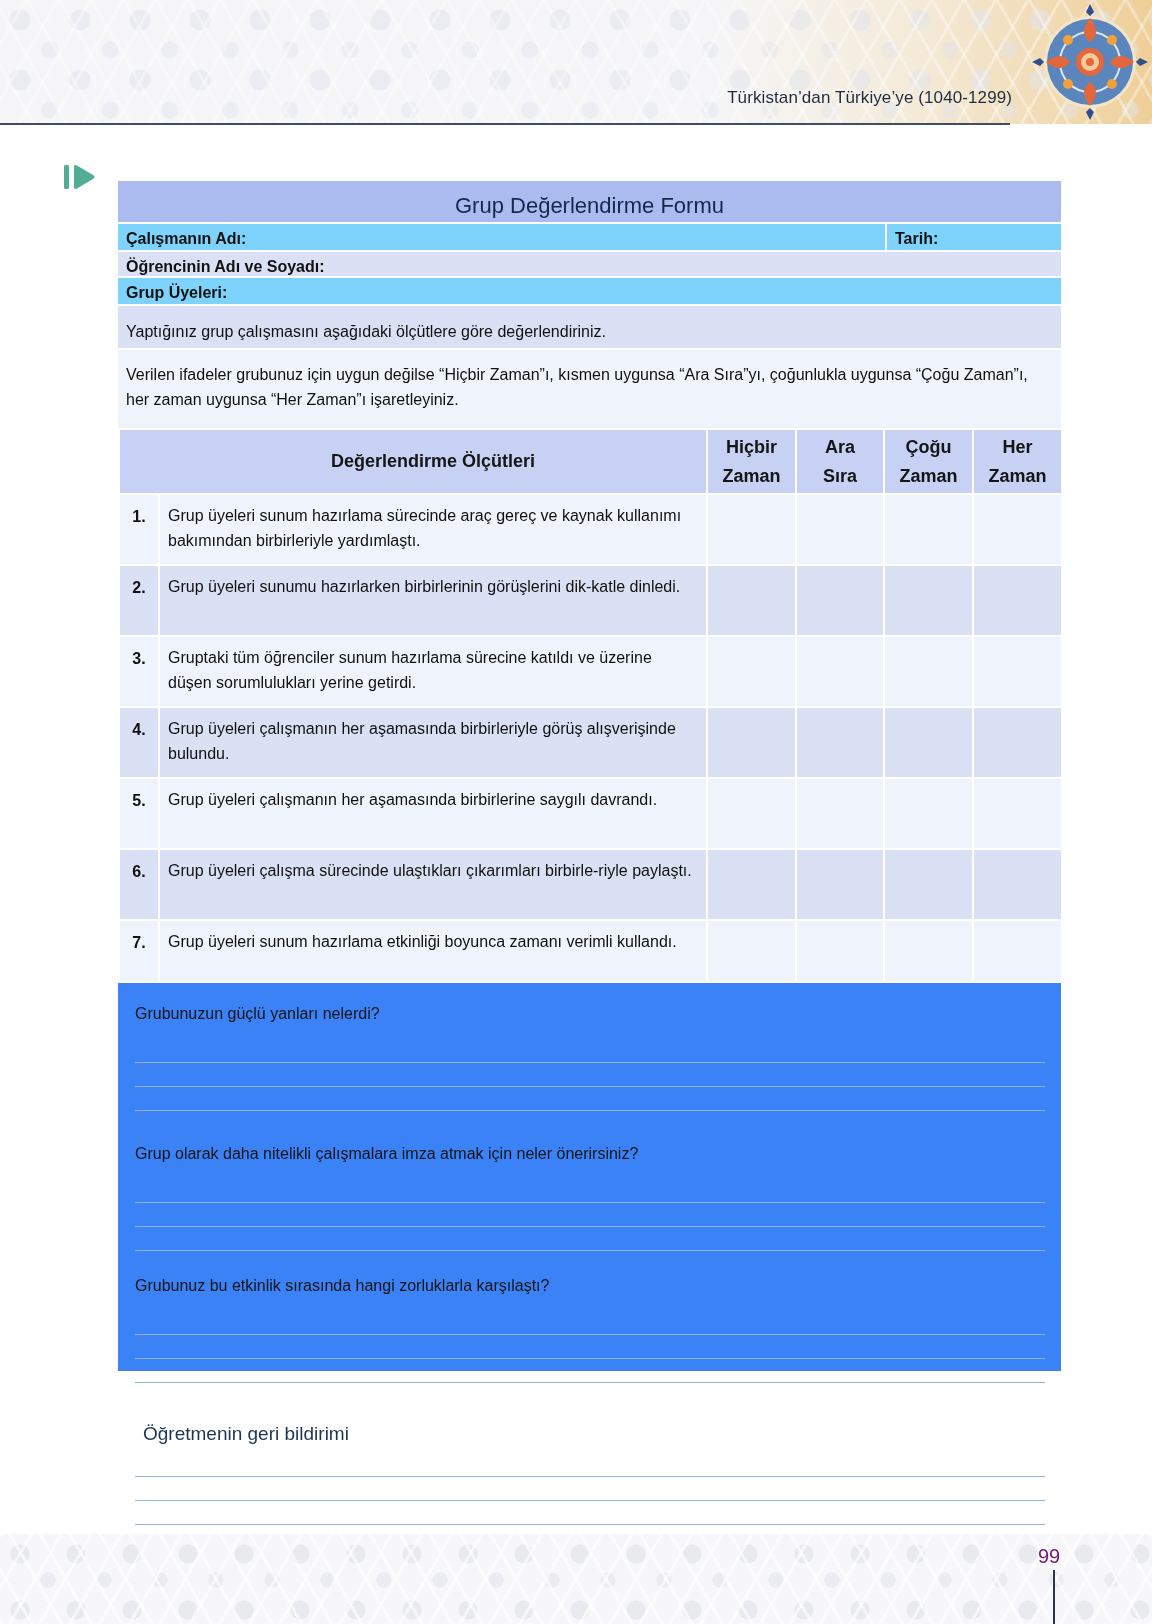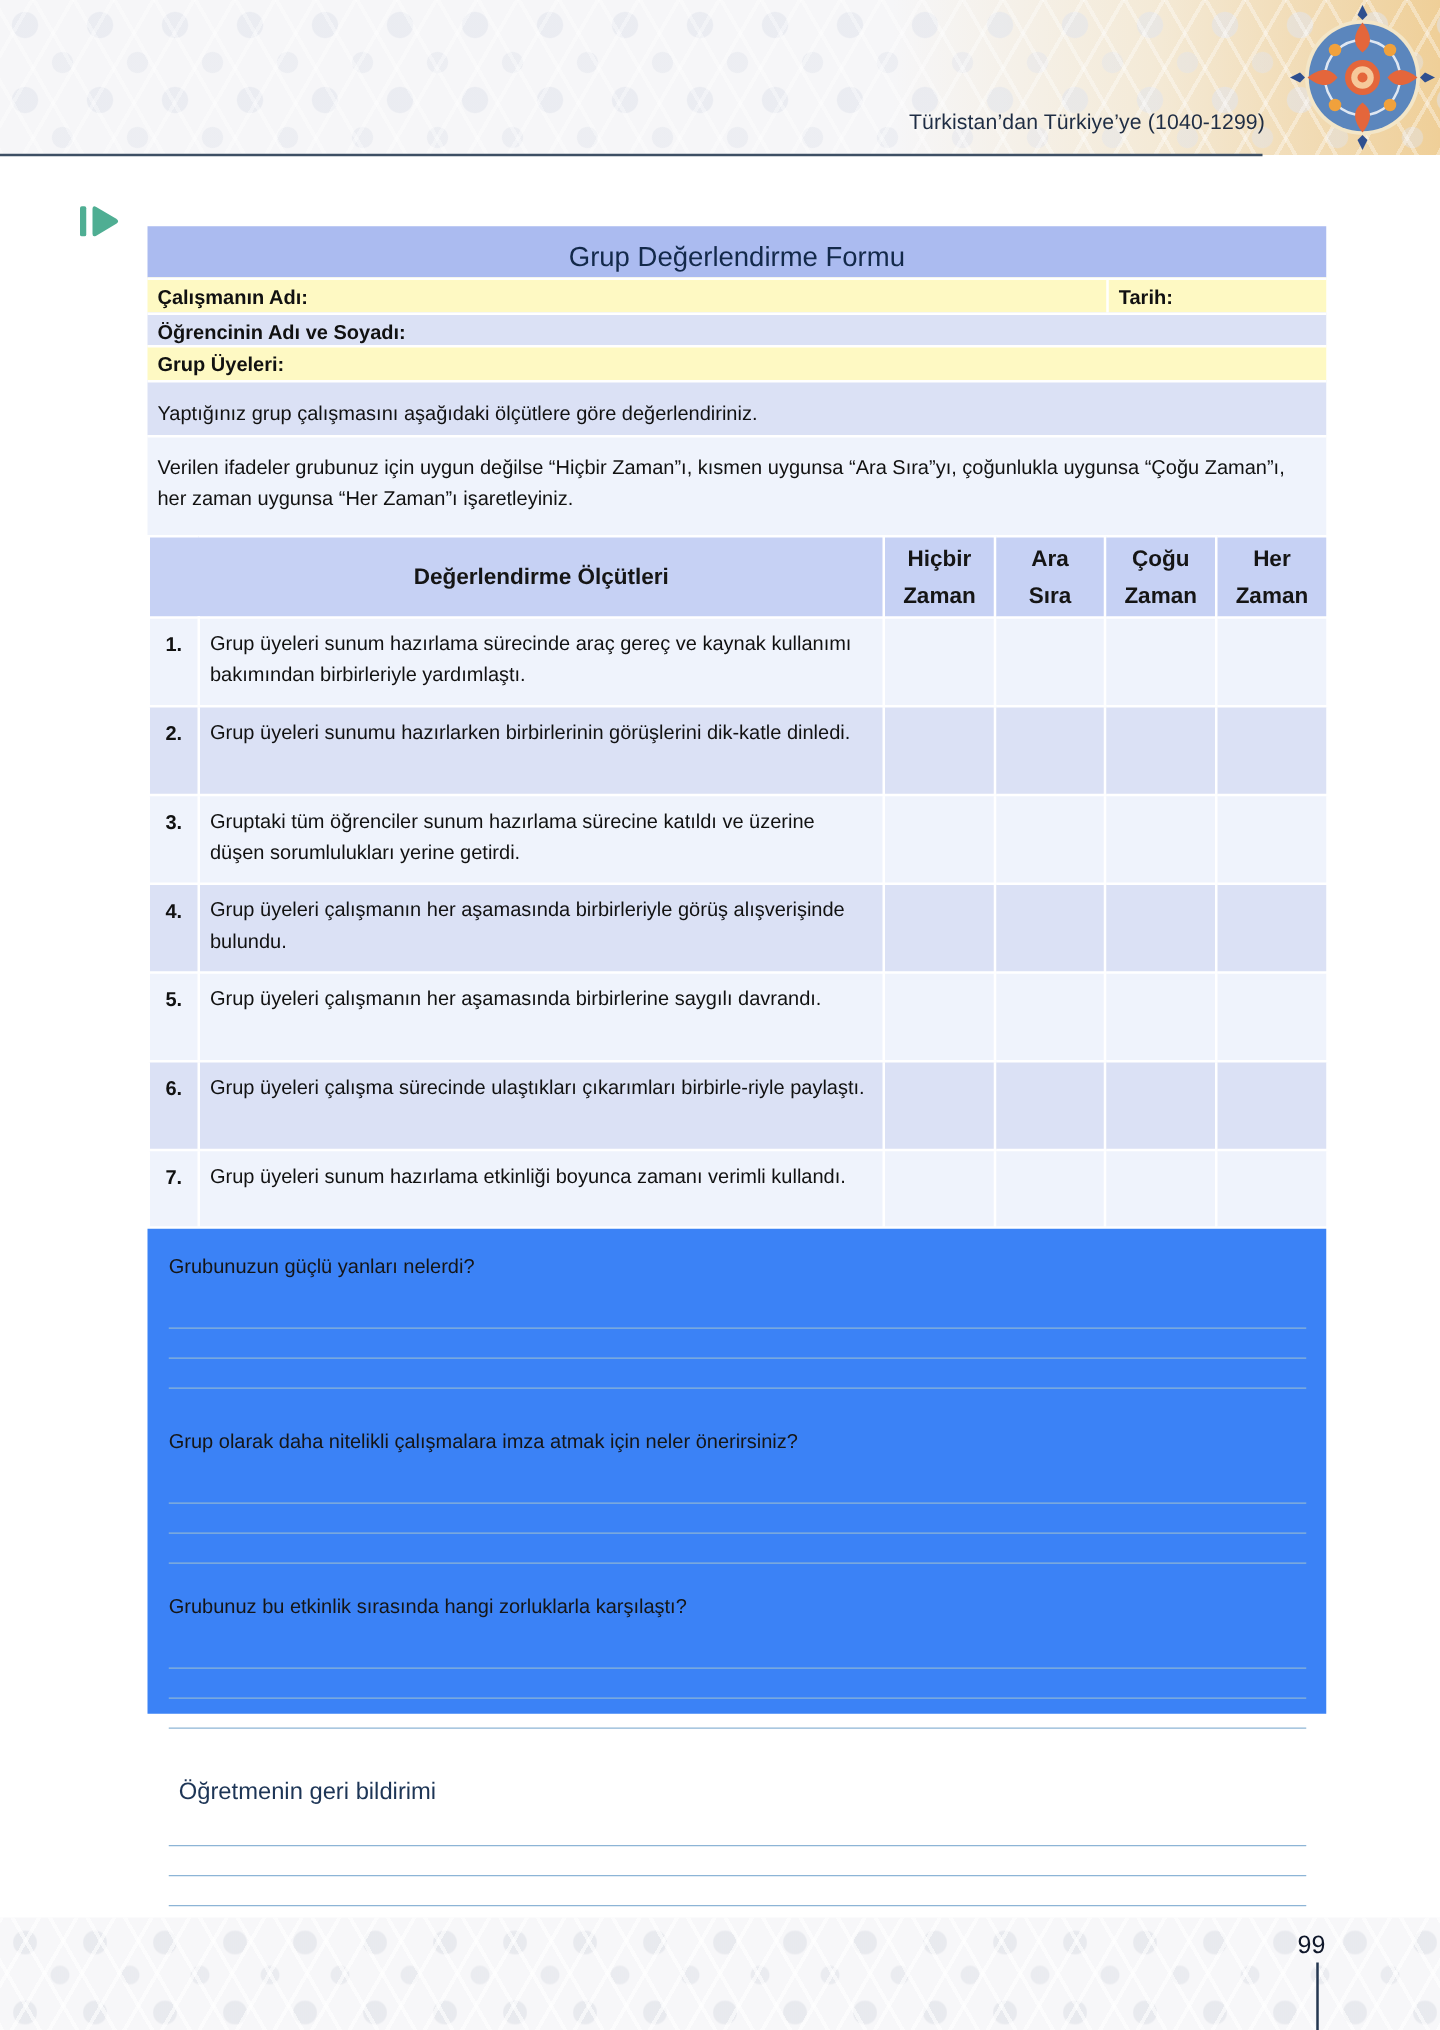--- a/index.html
+++ b/index.html
@@ -42,42 +42,42 @@
       radial-gradient(circle at 20px 20px, rgba(226,228,234,0.7) 9px, transparent 10px) 0 0/56px 56px,
       radial-gradient(circle at 48px 46px, rgba(226,228,234,0.6) 7px, transparent 8px) 0 0/56px 56px,
       #f7f7f9;
   }
   .footer-band::after {
     content: ""; position: absolute; inset: 0;
     background: repeating-linear-gradient(60deg, rgba(255,255,255,0.6) 0 3px, transparent 3px 26px),
                 repeating-linear-gradient(-60deg, rgba(255,255,255,0.6) 0 3px, transparent 3px 26px);
   }
   .page-number {
-    position: absolute; left: 1038px; top: 1545px; font-size: 20px; color: #0f172a; z-index: 2;
+    position: absolute; left: 1038px; top: 1545px; font-size: 20px; color: #701a75; z-index: 2;
   }
   .page-rule {
     position: absolute; left: 1053px; top: 1570px; width: 2px; height: 54px; background: #243750; z-index: 2;
   }
   
   .section-marker { position: absolute; left: 64px; top: 164px; width: 32px; height: 26px; }
 
   
   .form {
     position: absolute; left: 118px; top: 181px; width: 943px;
   }
   .form-title {
     height: 41px; background: #abbbf0; text-align: center;
     font-size: 22px; line-height: 41px; color: #13294a; padding-top: 4px;
   }
   .info-row {
     display: flex; font-weight: bold; font-size: 16px; color: #111;
     border-top: 2px solid #ffffff;
   }
   .info-row .lbl { padding: 6px 8px 0; flex: 1; }
-  .row-light { background: #fef9c3; }
+  .row-light { background: #7dd3fc; }
   .row-mid { background: #dbe1f5; }
   .info-row .date-cell { width: 176px; border-left: 2px solid #ffffff; padding: 6px 8px 0; }
   .r1 { height: 28px; } .r2 { height: 26px; } .r3 { height: 28px; }
   .instr1 {
     height: 44px; background: #dbe1f5; border-top: 2px solid #fff;
     font-size: 16px; padding: 17px 8px 0;
   }
   .instr2 {
     height: 80px; background: #eff3fc; border-top: 2px solid #fff;
     font-size: 16px; line-height: 25px; padding: 12px 8px 0;

